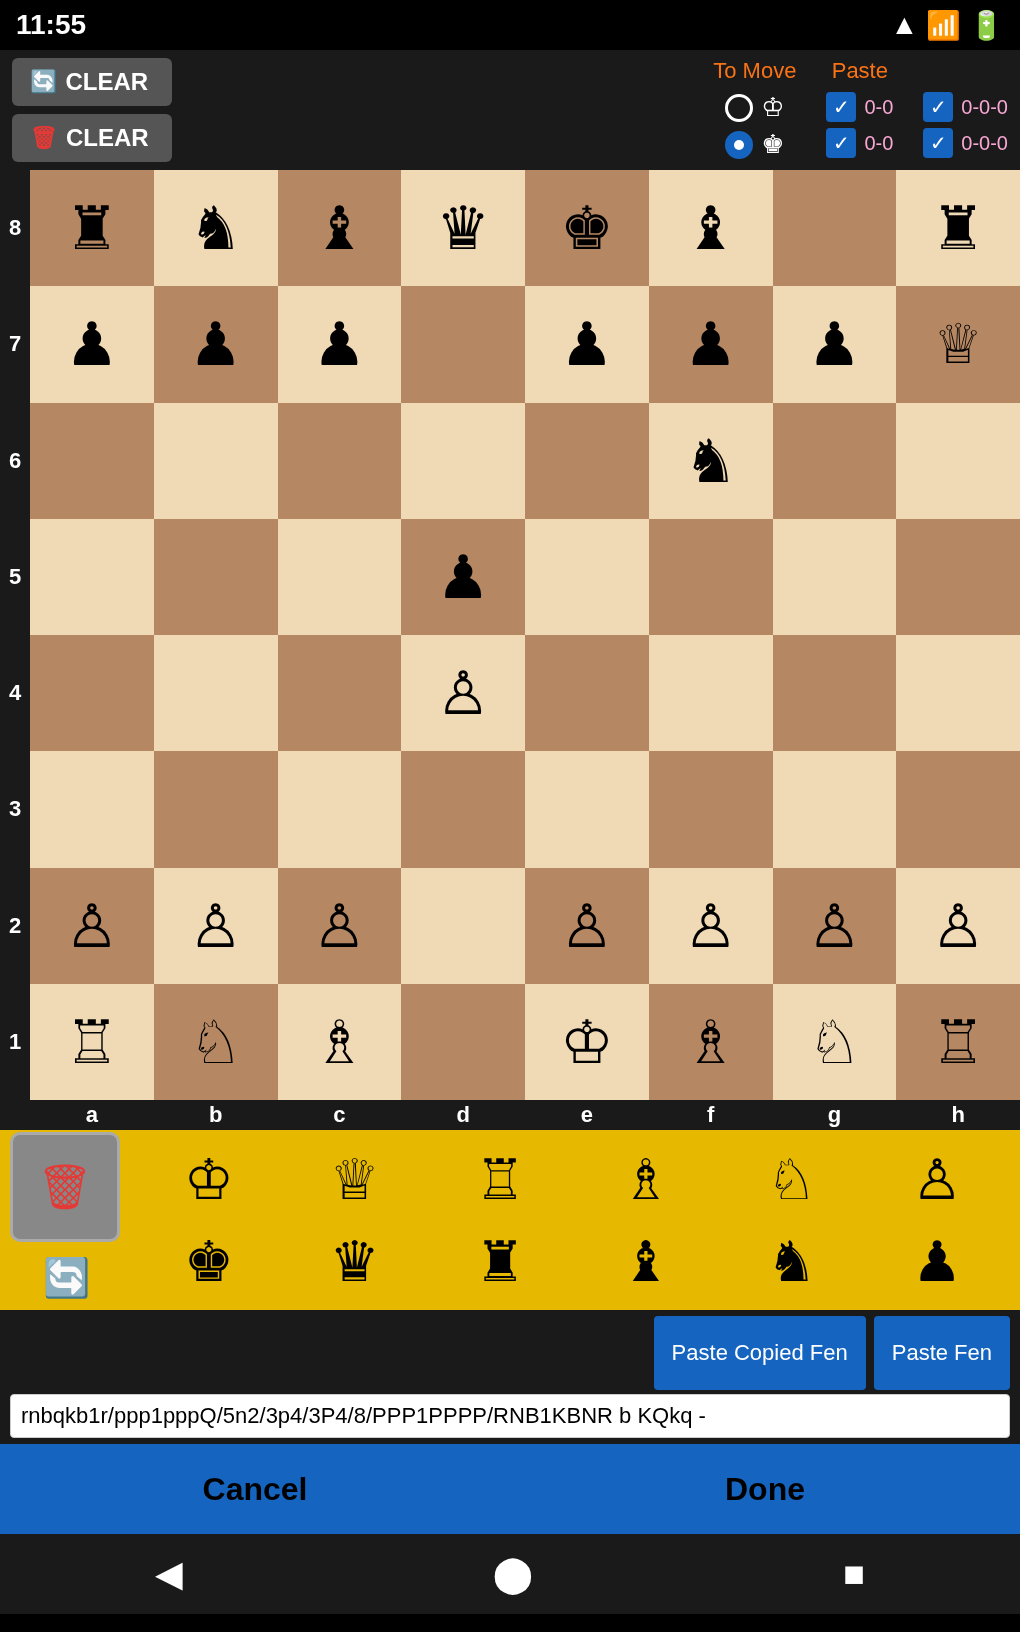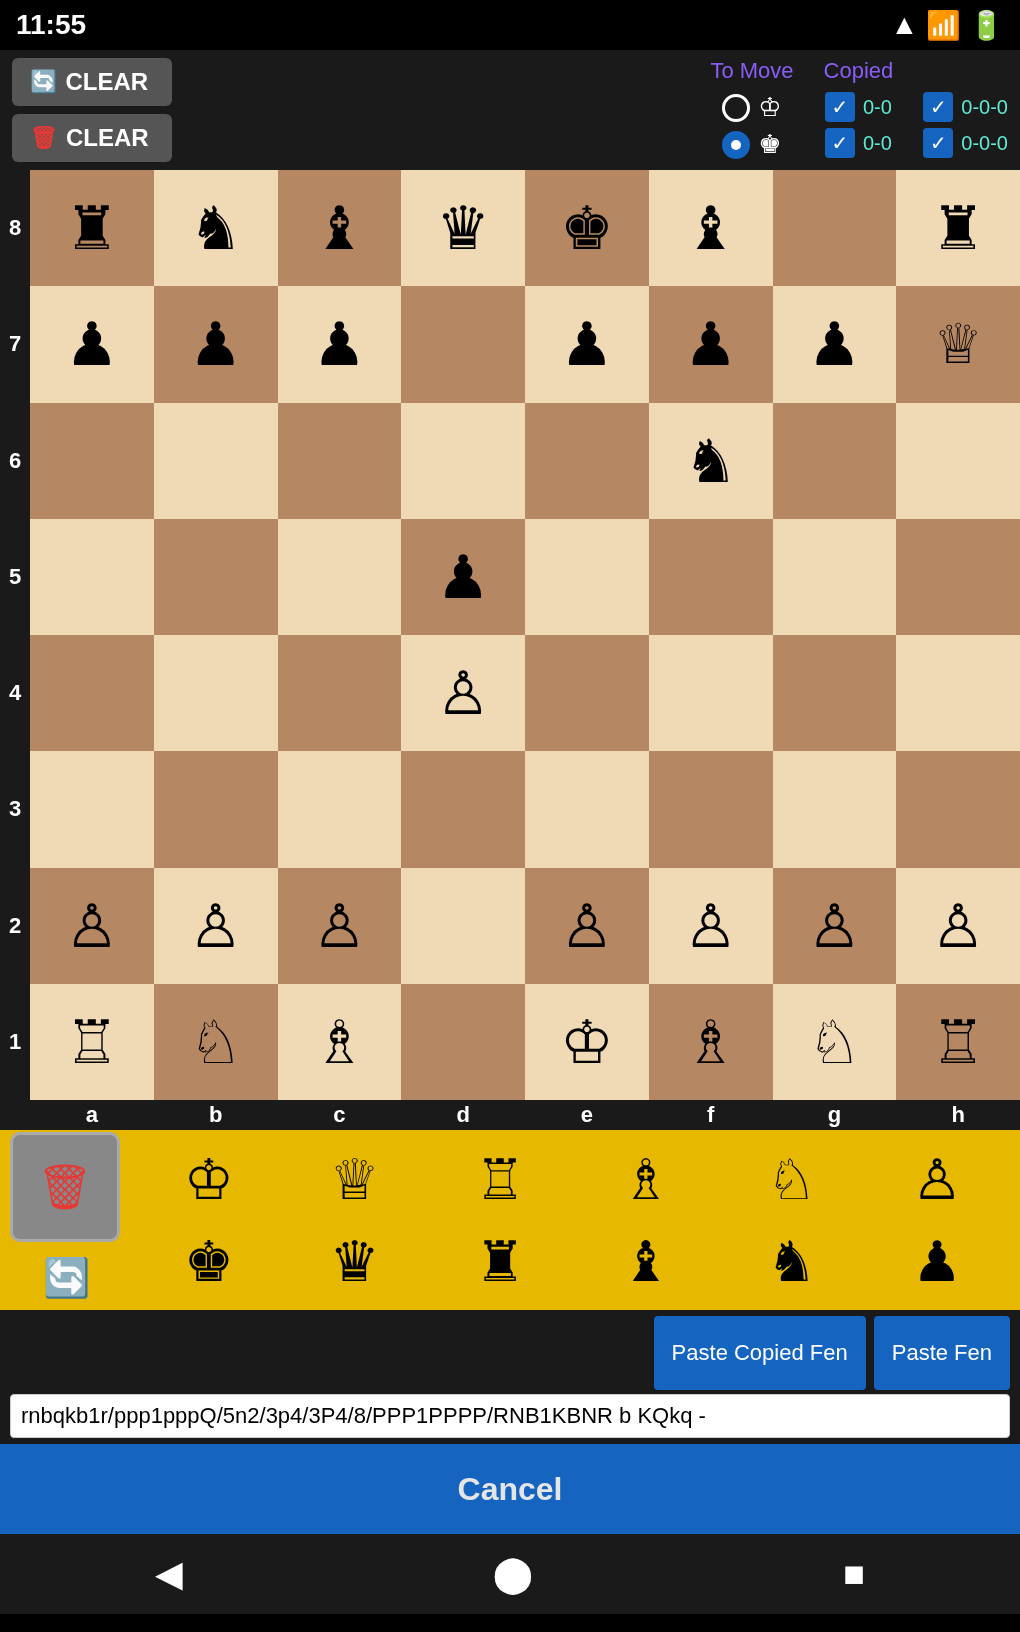--- a/index.html
+++ b/index.html
@@ -62,21 +62,21 @@
     .clear-btn { background: #555; }
     .clear-icon-red { color: #e53935; }
 
     #move-castle-panel {
       display: flex;
       gap: 30px;
       margin-left: auto;
       color: #fff;
     }
     .panel-section { display: flex; flex-direction: column; align-items: center; gap: 4px; }
-    .panel-title { font-size: 22px; color: #8b5cf6; margin-bottom: 4px; }
+    .panel-title { font-size: 22px; color: #f97316; margin-bottom: 4px; }
     .panel-row { display: flex; align-items: center; gap: 8px; margin-bottom: 2px; }
     .radio-circle {
       width: 28px; height: 28px;
       border-radius: 50%;
       border: 3px solid #fff;
       display: flex; align-items: center; justify-content: center;
       cursor: pointer;
     }
     .radio-circle.selected { border-color: #1565C0; background: #1565C0; }
     .radio-circle.selected::after {
@@ -88,21 +88,21 @@
     .piece-icon { font-size: 26px; }
     .checkbox-blue {
       width: 30px; height: 30px;
       background: #1565C0;
       border-radius: 4px;
       display: flex; align-items: center; justify-content: center;
       color: #fff;
       font-size: 20px;
       cursor: pointer;
     }
-    .castle-label { font-size: 20px; color: #5eead4; }
+    .castle-label { font-size: 20px; color: #f9a8d4; }
 
     
     #board-container {
       position: relative;
       width: 1020px;
       height: 960px;
     }
     #board {
       display: grid;
       grid-template-columns: 30px repeat(8, 1fr);
@@ -218,21 +218,21 @@
     #action-buttons {
       width: 100%;
       display: flex;
       gap: 0;
       height: 90px;
     }
     .action-btn {
       flex: 1;
       font-size: 32px;
       font-weight: bold;
-      color: #e5e5e5;
+      color: #000000;
       border: none;
       cursor: pointer;
     }
     .cancel-btn { background: #1565C0; }
     .done-btn { background: #1565C0; }
 
     
     #nav-bar {
       width: 100%;
       height: 80px;
@@ -276,21 +276,21 @@
         <div class="radio-circle"></div>
         <span class="piece-icon">♔</span>
       </div>
       <div class="panel-row">
         <div class="radio-circle selected"></div>
         <span class="piece-icon">♚</span>
       </div>
     </div>
 
     <div class="panel-section">
-      <div class="panel-title">Copied</div>
+      <div class="panel-title">Paste</div>
       <div class="panel-row">
         <div class="checkbox-blue">✓</div>
         <span class="castle-label">0-0</span>
       </div>
       <div class="panel-row">
         <div class="checkbox-blue">✓</div>
         <span class="castle-label">0-0</span>
       </div>
     </div>
 
@@ -436,19 +436,20 @@
     <button class="fen-btn">Paste Copied Fen</button>
     <button class="fen-btn">Paste Fen</button>
   </div>
   <div id="fen-input-row">
     <input id="fen-text" type="text" value="rnbqkb1r/ppp1pppQ/5n2/3p4/3P4/8/PPP1PPPP/RNB1KBNR b KQkq -" style="">
   </div>
 </div>
 
 <div id="action-buttons">
   <button class="action-btn cancel-btn">Cancel</button>
+  <button class="action-btn done-btn">Done</button>
 </div>
 
 <div id="nav-bar">
   <span class="nav-icon">◀</span>
   <span class="nav-icon">⬤</span>
   <span class="nav-icon">■</span>
 </div>
 
 </body></html>

